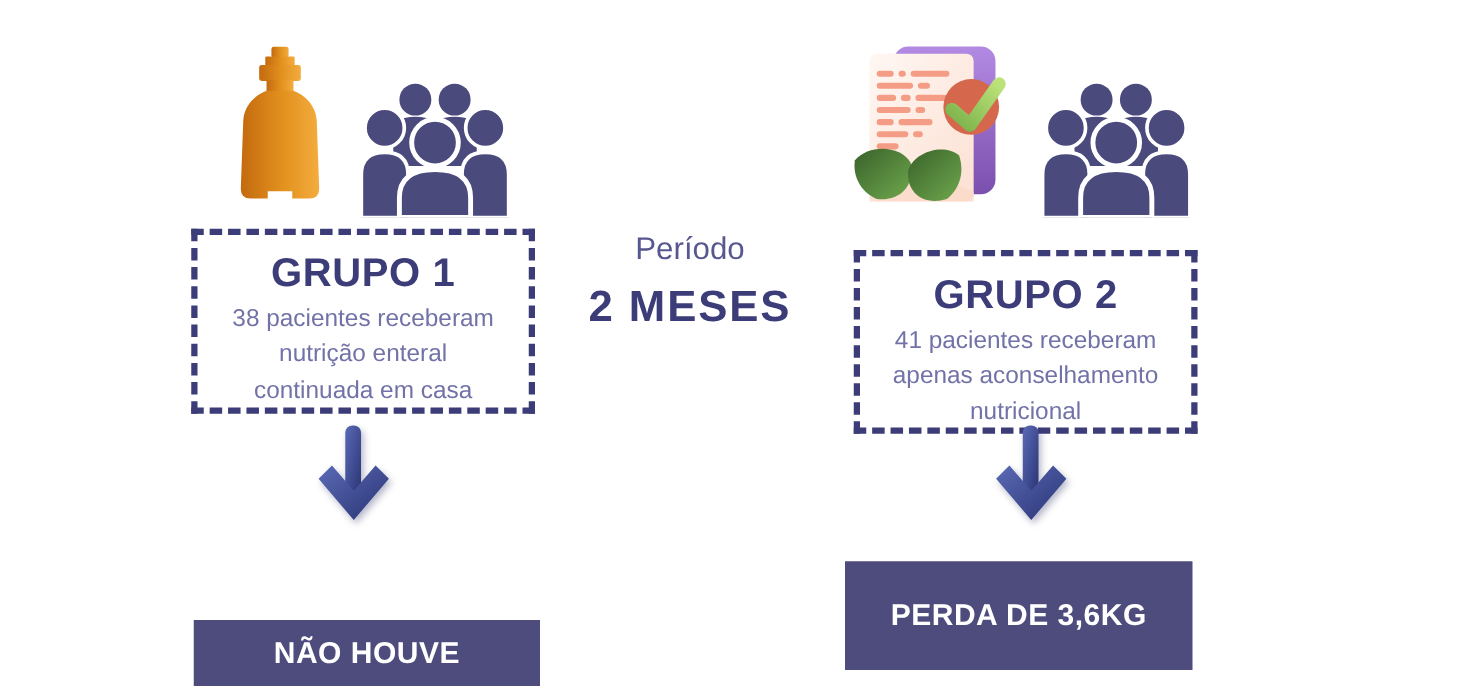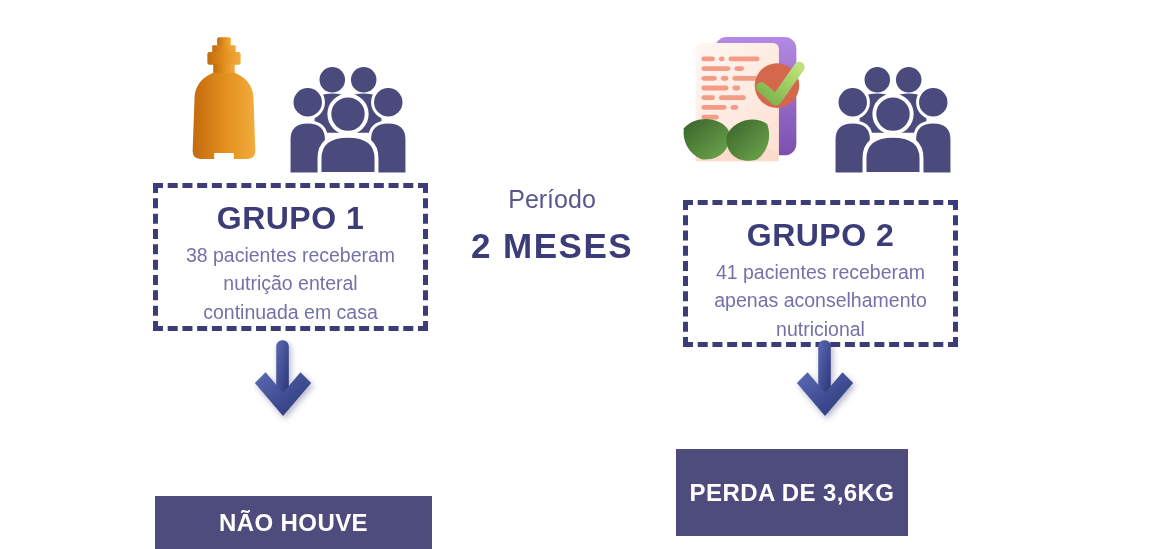--- a/index.html
+++ b/index.html
@@ -184,17 +184,17 @@
     <defs>
       <linearGradient id="arrowGrad2" x1="0" y1="0" x2="1" y2="1">
         <stop offset="0" stop-color="#5a6ab5"></stop>
         <stop offset="1" stop-color="#2a3474"></stop>
       </linearGradient>
     </defs>
     <rect x="26" y="2" width="13" height="58" rx="6" fill="url(#arrowGrad2)"></rect>
     <path d="M4 46 L33 80 L62 46 L51 35 L33 56 L15 35 Z" fill="url(#arrowGrad2)"></path>
   </svg>
 
-  <div class="abs result-box" style="left:676px;top:449px;width:232px;height:87px;">
+  <div class="abs result-box" style="left:676px;top:449px;width:278px;height:87px;">
     <div class="result-label">PERDA DE 3,6KG</div>
   </div>
 
 </div>
 
 </body></html>

